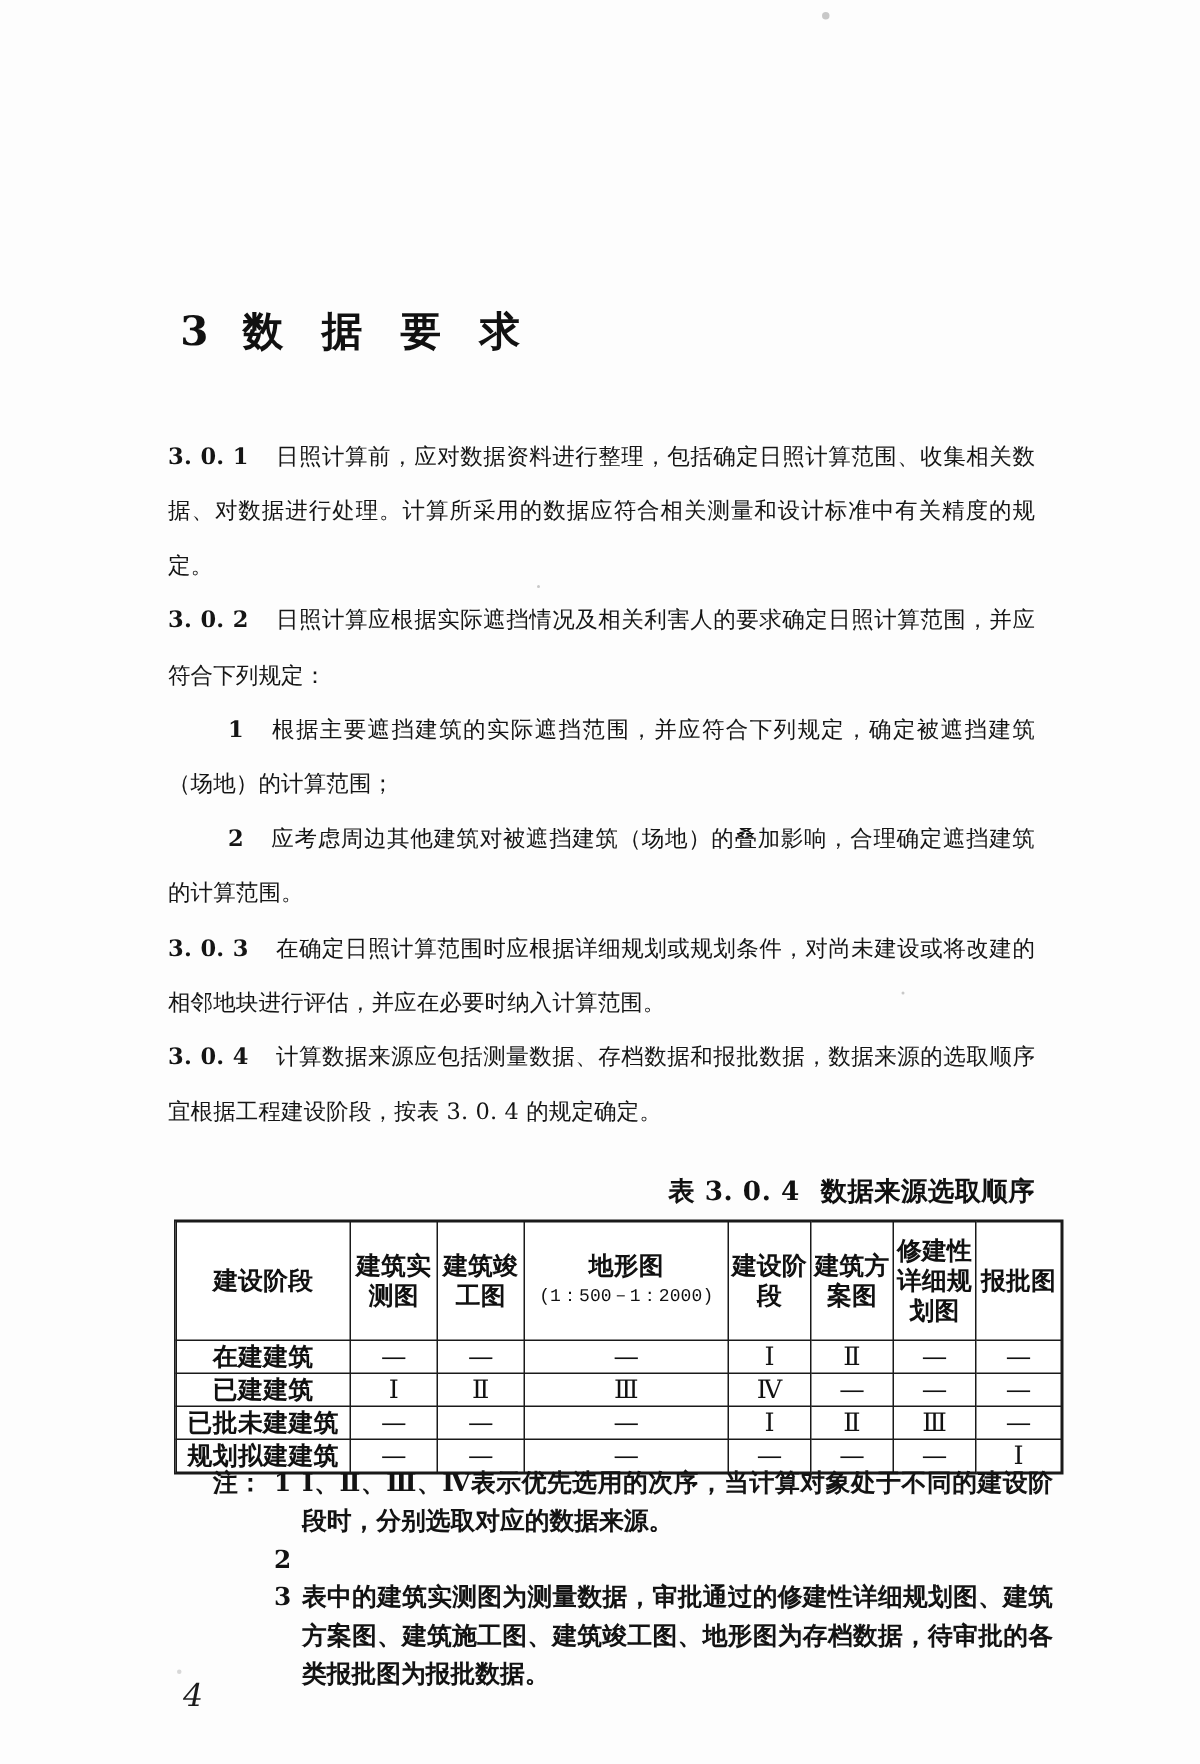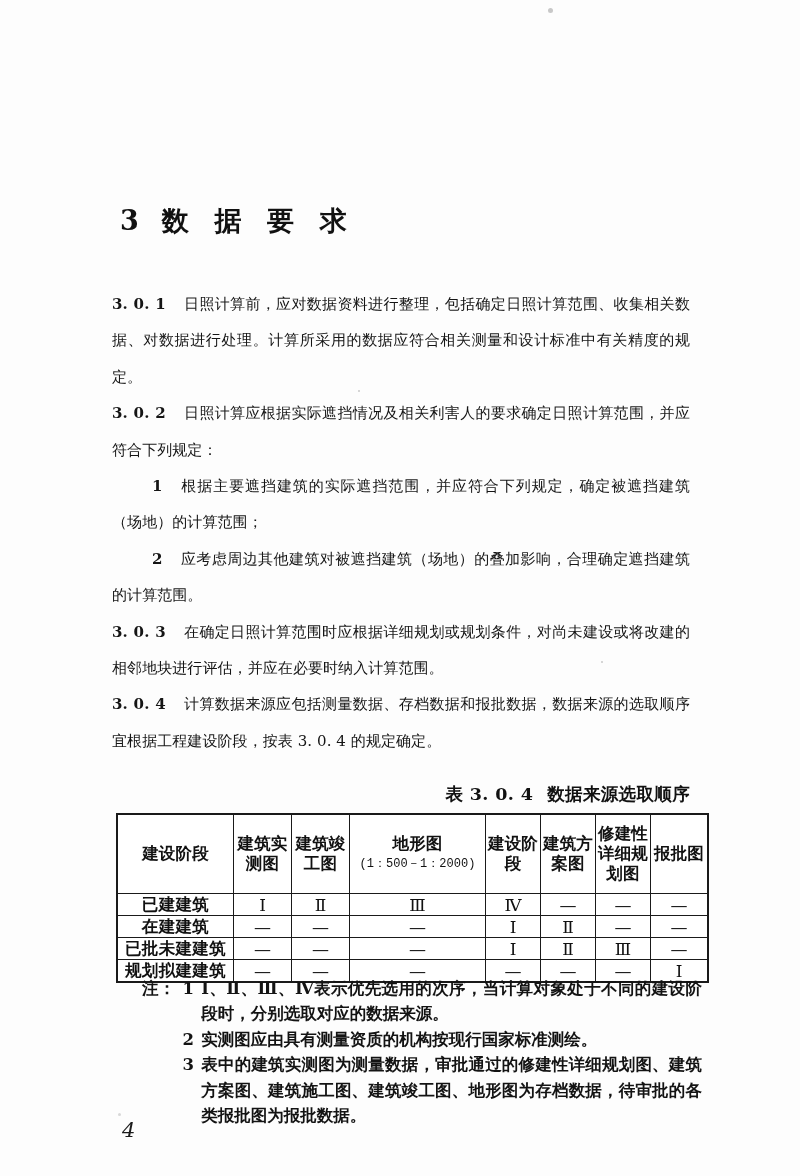--- a/index.html
+++ b/index.html
@@ -251,36 +251,36 @@
               <div class="scale">(1：500－1：2000)</div>
             </th>
             <th>建设阶段</th>
             <th>建筑方案图</th>
             <th>修建性详细规划图</th>
             <th>报批图</th>
           </tr>
         </thead>
         <tbody>
           <tr>
+            <td class="stage">在建建筑</td>
+            <td class="mark">—</td>
+            <td class="mark">—</td>
+            <td class="mark">—</td>
+            <td class="mark">Ⅰ</td>
+            <td class="mark">Ⅱ</td>
+            <td class="mark">—</td>
+            <td class="mark">—</td>
+          </tr>
+          <tr>
             <td class="stage">已建建筑</td>
             <td class="mark">Ⅰ</td>
             <td class="mark">Ⅱ</td>
             <td class="mark">Ⅲ</td>
             <td class="mark">Ⅳ</td>
             <td class="mark">—</td>
-            <td class="mark">—</td>
-            <td class="mark">—</td>
-          </tr>
-          <tr>
-            <td class="stage">在建建筑</td>
-            <td class="mark">—</td>
-            <td class="mark">—</td>
-            <td class="mark">—</td>
-            <td class="mark">Ⅰ</td>
-            <td class="mark">Ⅱ</td>
             <td class="mark">—</td>
             <td class="mark">—</td>
           </tr>
           <tr>
             <td class="stage">已批未建建筑</td>
             <td class="mark">—</td>
             <td class="mark">—</td>
             <td class="mark">—</td>
             <td class="mark">Ⅰ</td>
             <td class="mark">Ⅱ</td>
@@ -303,21 +303,20 @@
 
     <div class="notes">
       <div class="note-row">
         <span class="note-lead">注：</span>
         <span class="note-idx">1</span>
         <span class="note-text">Ⅰ、Ⅱ、Ⅲ、Ⅳ表示优先选用的次序，当计算对象处于不同的建设阶段时，分别选取对应的数据来源。</span>
       </div>
       <div class="note-row">
         <span class="note-lead blank">注：</span>
         <span class="note-idx">2</span>
-        <span class="note-text">实测图应由具有测量资质的机构按现行国家标准测绘。</span>
       </div>
       <div class="note-row">
         <span class="note-lead blank">注：</span>
         <span class="note-idx">3</span>
         <span class="note-text">表中的建筑实测图为测量数据，审批通过的修建性详细规划图、建筑方案图、建筑施工图、建筑竣工图、地形图为存档数据，待审批的各类报批图为报批数据。</span>
       </div>
     </div>
 
   </div>
 

